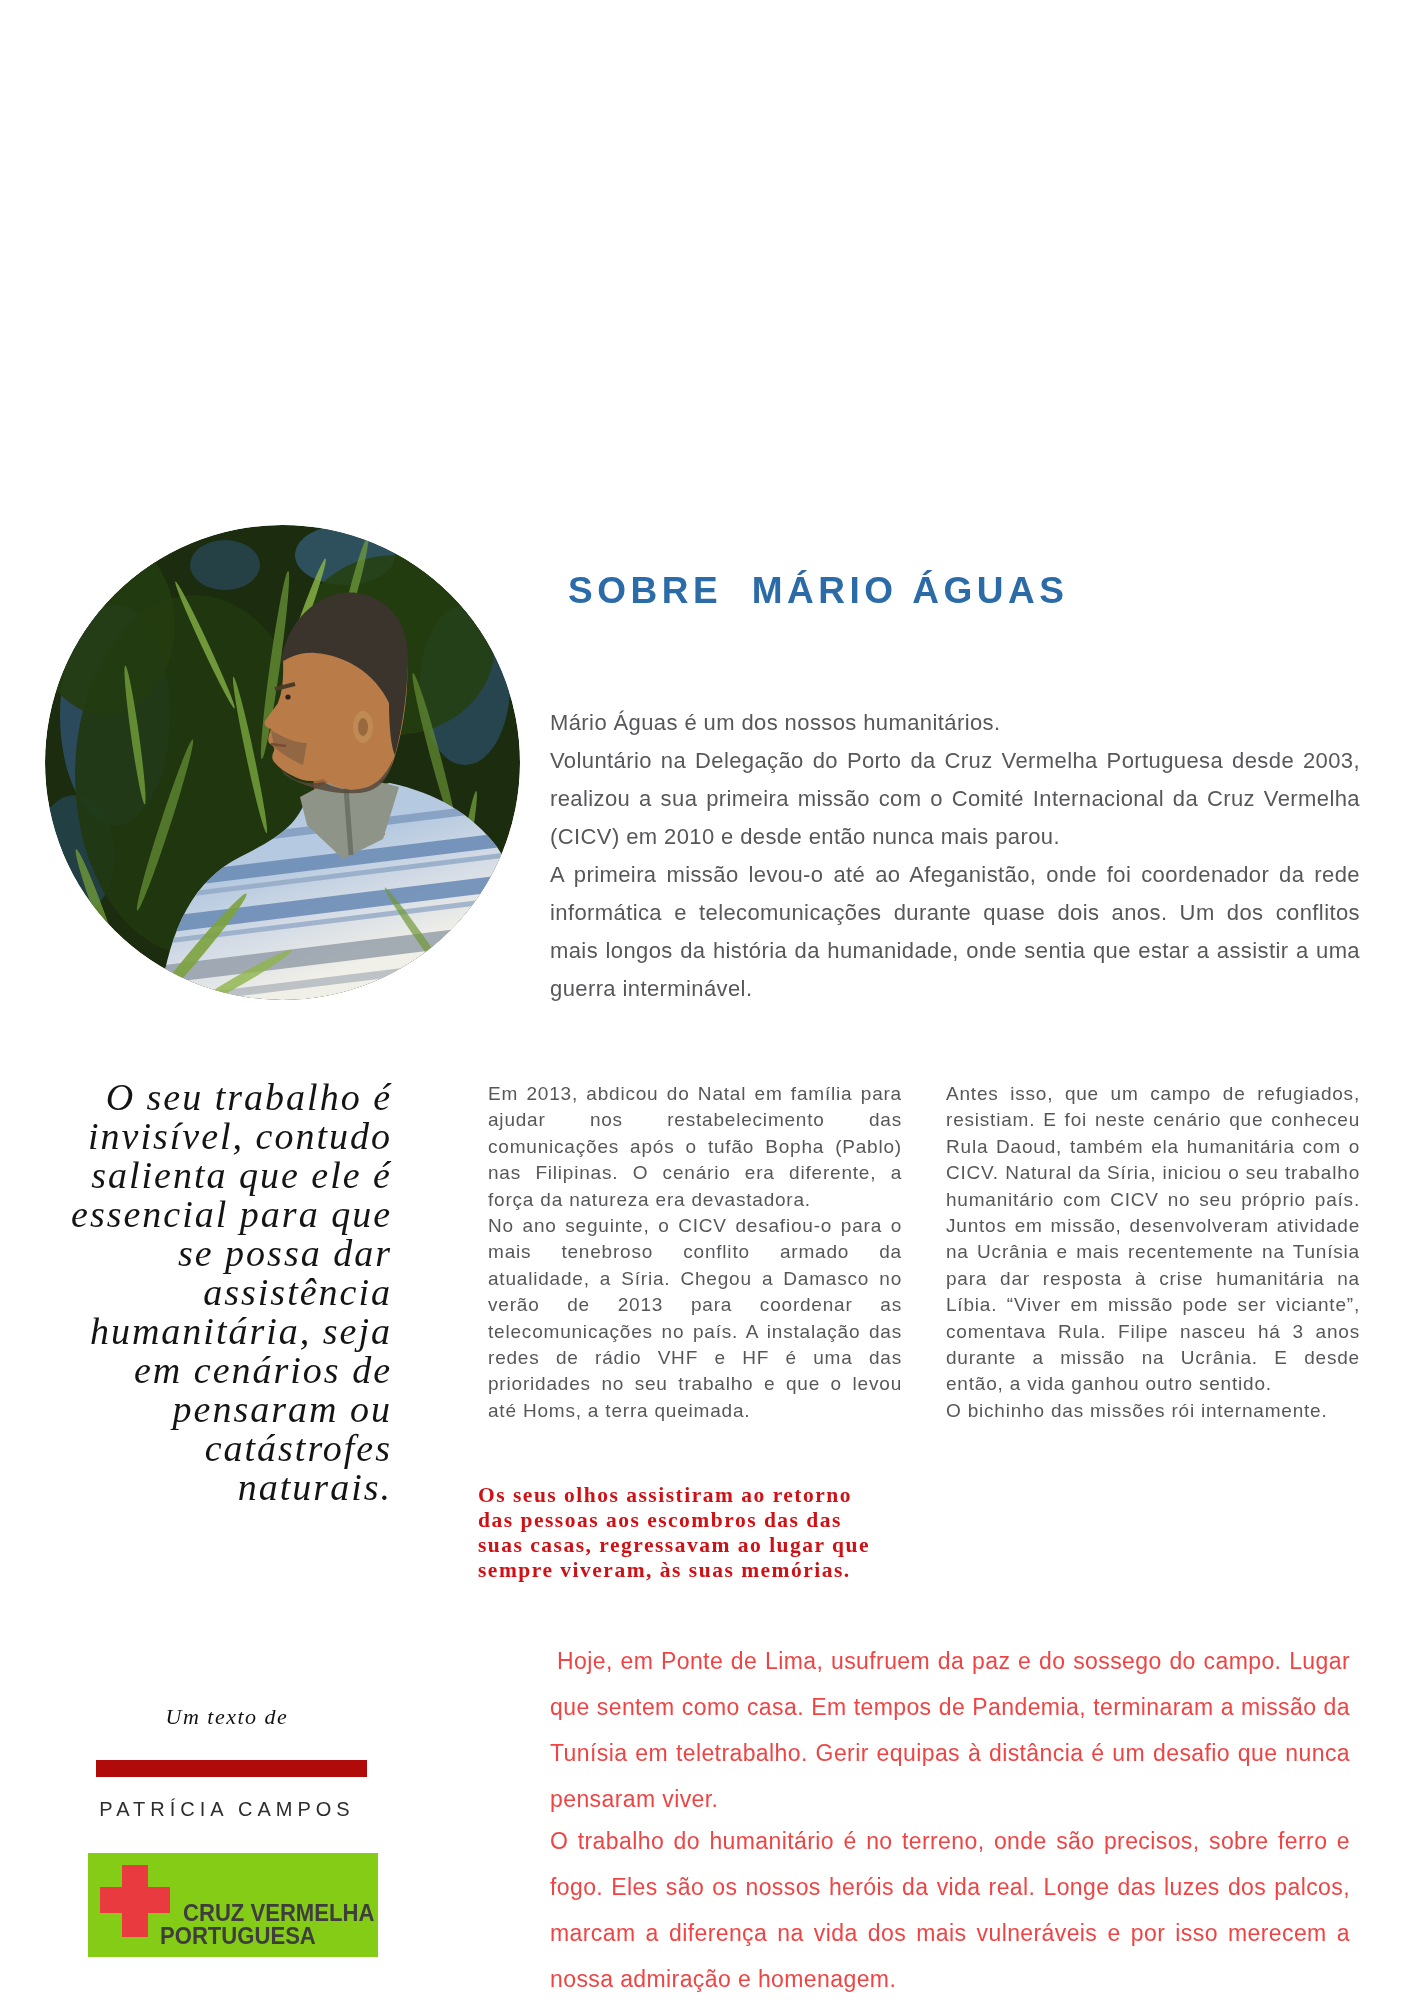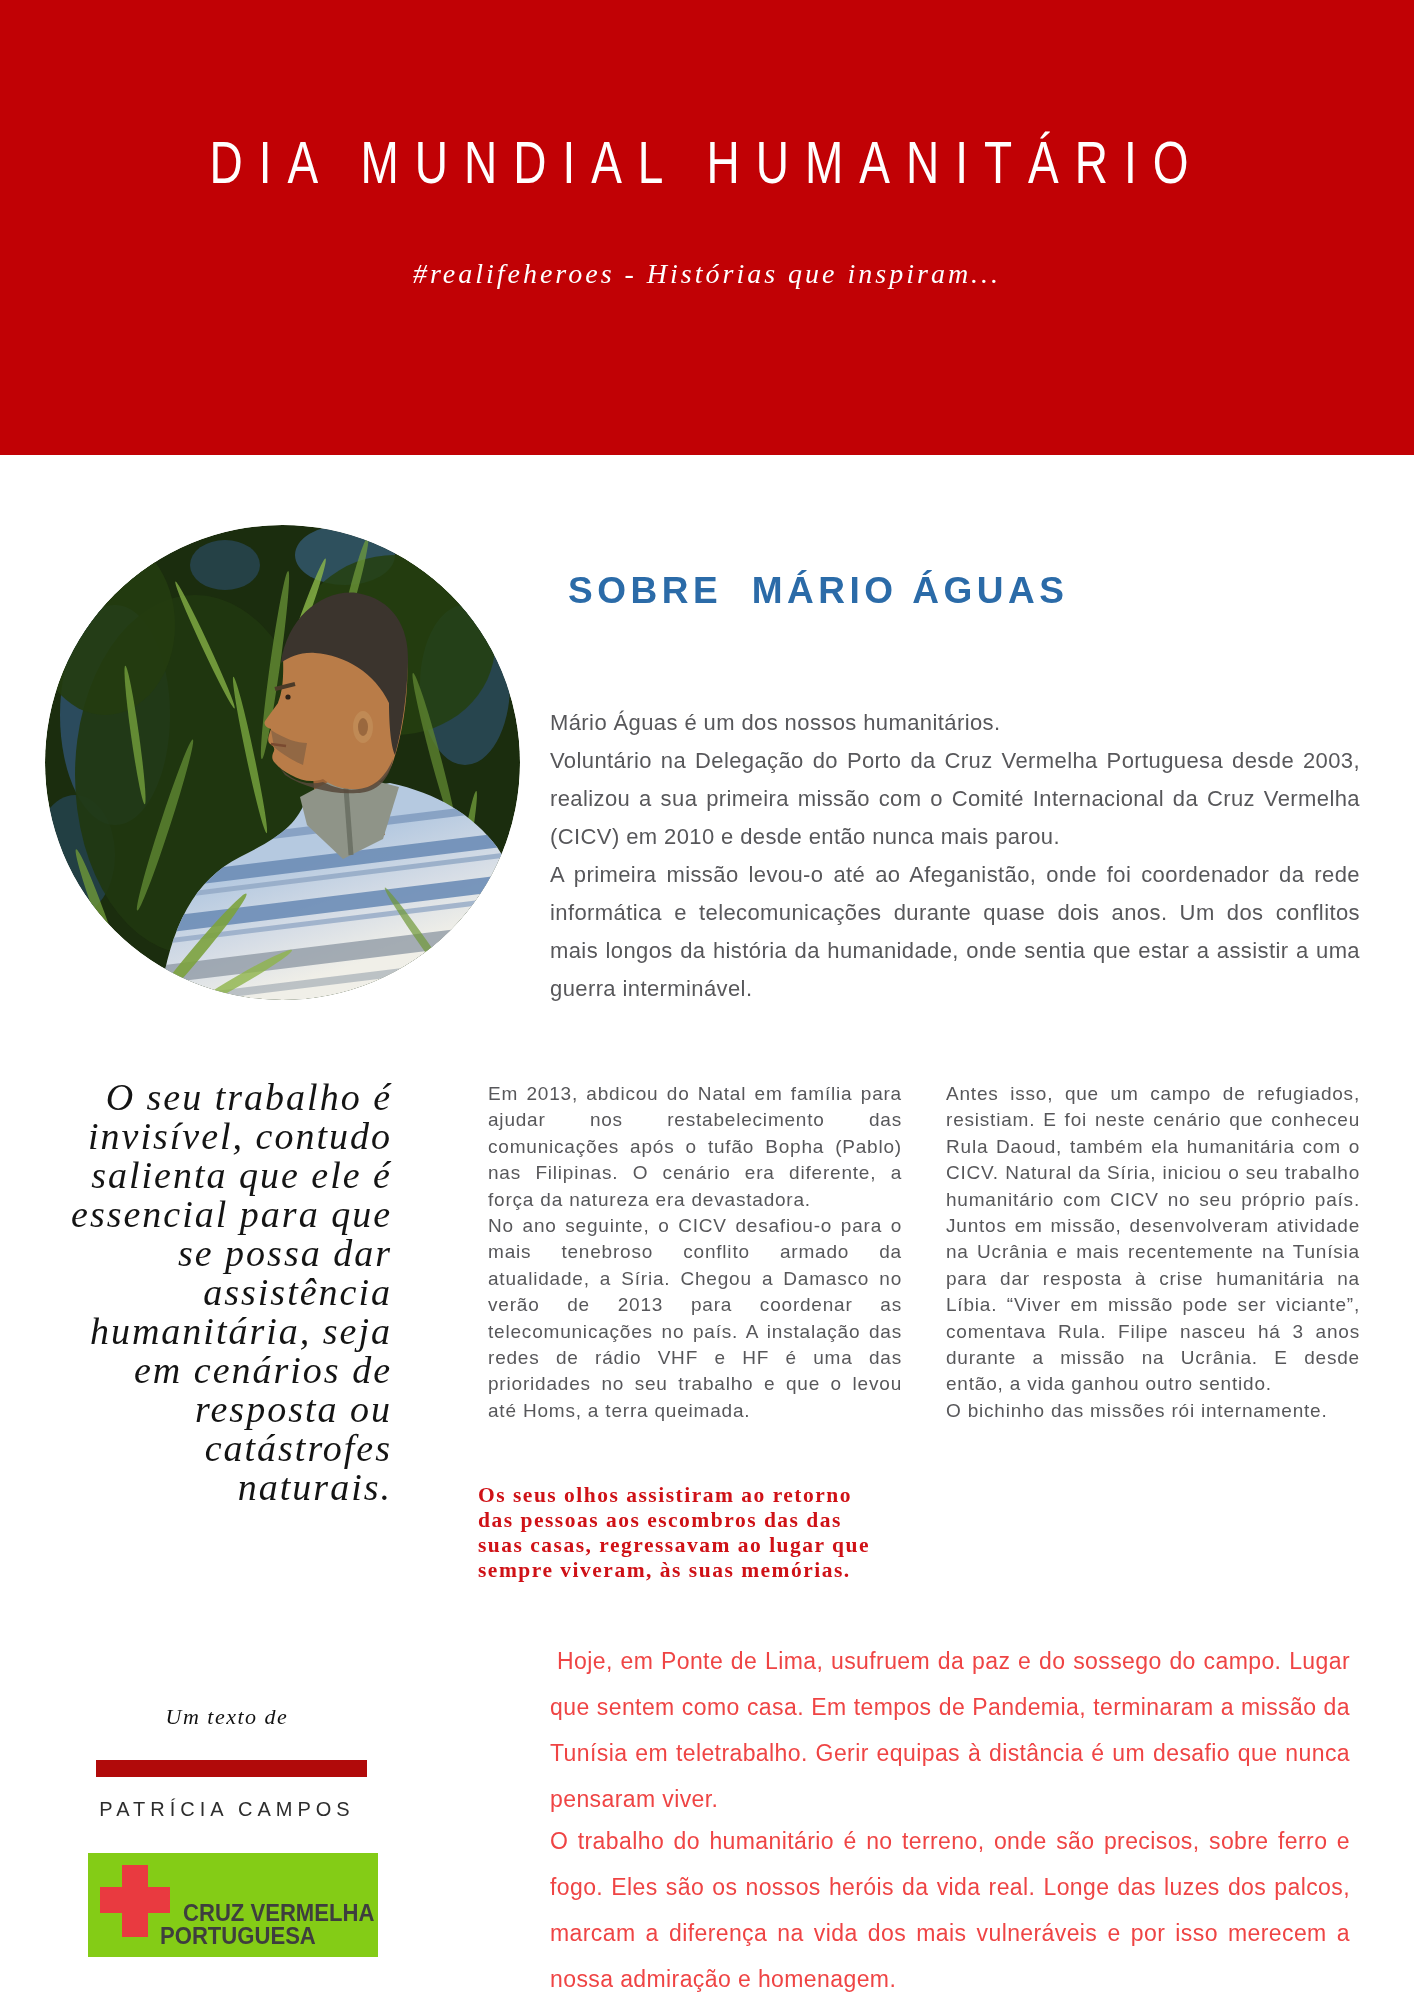--- a/index.html
+++ b/index.html
@@ -76,24 +76,20 @@
     letter-spacing:0px;transform:scaleX(0.92);transform-origin:0 0;white-space:nowrap;
   }
   .logo .l1{left:95px;top:46px;}
   .logo .l2{left:72px;top:69px;}
 </style>
 </head>
 <body>
 
 <div class="page">
 
-  <div class="hero">
-    <div class="hero-title">DIA MUNDIAL HUMANITÁRIO</div>
-    <div class="hero-subtitle">#realifeheroes - Histórias que inspiram...</div>
-  </div>
 
   <div class="photo">
     <svg width="475" height="475" viewBox="0 0 475 475">
       <defs>
         <clipPath id="circ">
             <circle cx="237.5" cy="237.5" r="237.5"></circle>
           </clipPath>
         <linearGradient id="shirtGrad" x1="0" y1="0.55" x2="0.25" y2="1">
           <stop offset="0" stop-color="#b5c9e0"></stop>
           <stop offset="0.55" stop-color="#d6dde6"></stop>
@@ -175,21 +171,21 @@
 
   <div class="pull-quote">
     <div>O seu trabalho é</div>
     <div>invisível, contudo</div>
     <div>salienta que ele é</div>
     <div>essencial para que</div>
     <div>se possa dar</div>
     <div>assistência</div>
     <div>humanitária, seja</div>
     <div>em cenários de</div>
-    <div>resposta ou</div>
+    <div>pensaram ou</div>
     <div>catástrofes</div>
     <div>naturais.</div>
   </div>
 
   <div class="col col-left">
     <p>Em 2013, abdicou do Natal em família para ajudar nos restabelecimento das comunicações após o tufão Bopha (Pablo) nas Filipinas. O cenário era diferente, a força da natureza era devastadora.</p>
     <p>No ano seguinte, o CICV desafiou-o para o mais tenebroso conflito armado da atualidade, a Síria. Chegou a Damasco no verão de 2013 para coordenar as telecomunicações no país. A instalação das redes de rádio VHF e HF é uma das prioridades no seu trabalho e que o levou até Homs, a terra queimada.</p>
   </div>
   <div class="col col-right">
     <p>Antes isso, que um campo de refugiados, resistiam. E foi neste cenário que conheceu Rula Daoud, também ela humanitária com o CICV. Natural da Síria, iniciou o seu trabalho humanitário com CICV no seu próprio país. Juntos em missão, desenvolveram atividade na Ucrânia e mais recentemente na Tunísia para dar resposta à crise humanitária na Líbia. “Viver em missão pode ser viciante”, comentava Rula. Filipe nasceu há 3 anos durante a missão na Ucrânia. E desde então, a vida ganhou outro sentido.</p>

